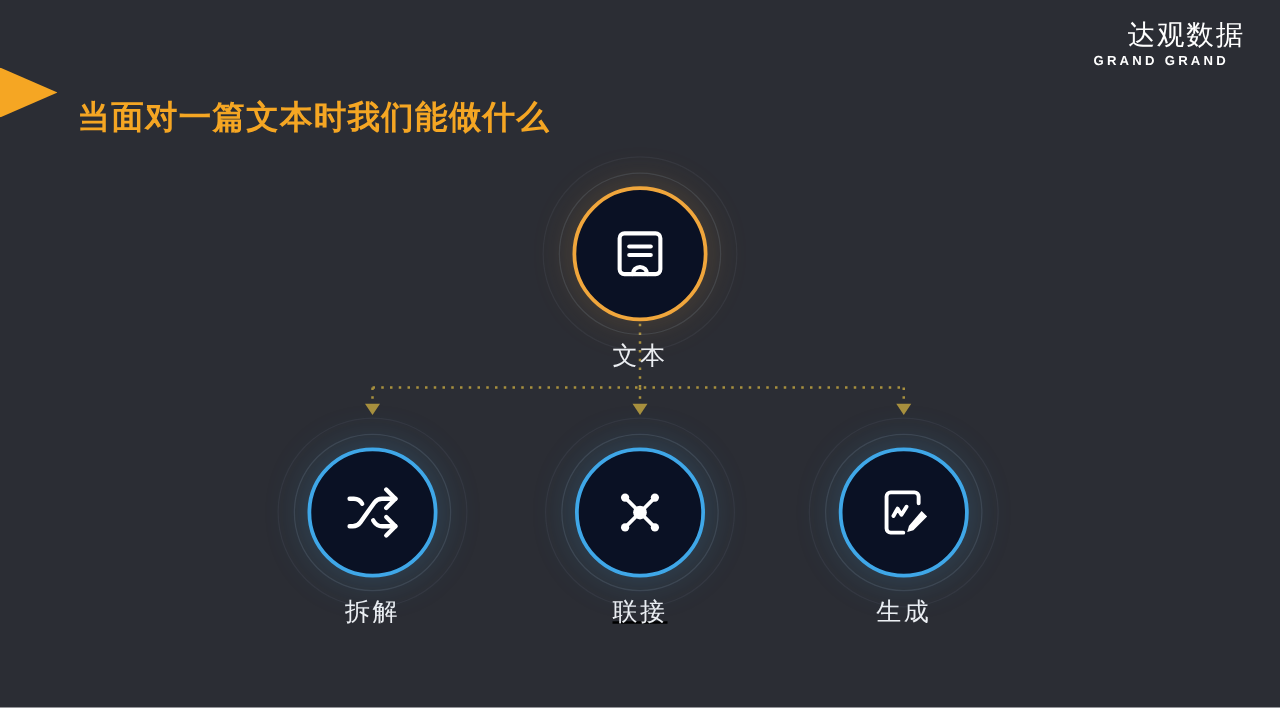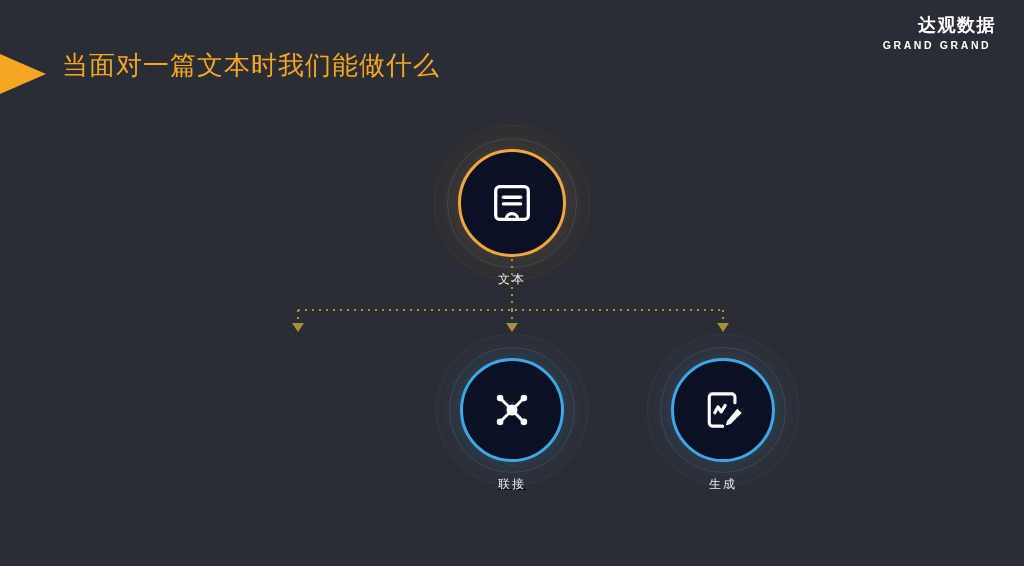--- a/index.html
+++ b/index.html
@@ -14,29 +14,29 @@
   }
 
   
   .title-arrow {
     position: absolute; left: 0; top: 54px;
     width: 46px; height: 40px;
     background: var(--accent, #f5a623);
     clip-path: polygon(0 0, 100% 50%, 0 100%);
   }
   .slide-title {
-    position: absolute; left: 62px; top: 48px;
-    font-size: 26px; font-weight: normal;
+    position: absolute; left: 62px; top: 76px;
+    font-size: 26px; font-weight: bold;
     color: var(--accent, #f5a623);
     letter-spacing: 1px;
   }
 
   
   .logo { position: absolute; right: 28px; top: 16px; text-align: center; color: #ffffff; }
-  .logo-cn { font-size: 18px; font-weight: bold; letter-spacing: 1.5px; line-height: 1.1; margin-left: 40px; }
+  .logo-cn { font-size: 22px; font-weight: normal; letter-spacing: 1.5px; line-height: 1.1; margin-left: 40px; }
   .logo-en { font-size: 10.5px; font-weight: bold; letter-spacing: 2.6px; margin-top: 3px; }
 
   
   .connector-svg { position: absolute; left: 0; top: 0; pointer-events: none; }
 
   
   .node {
     position: absolute; width: 160px;
     display: flex; flex-direction: column; align-items: center;
   }
@@ -54,21 +54,21 @@
     border: 3px solid var(--root-border, #f0a63c);
     box-shadow: 0 0 34px rgba(240,166,60,0.20);
   }
   .child-circle {
     width: 104px; height: 104px;
     border: 3px solid var(--child-border, #3fa7e8);
     box-shadow: 0 0 34px rgba(63,167,232,0.25);
   }
   .node-label {
     margin-top: 14px;
-    font-size: 12px; letter-spacing: 2px;
+    font-size: 20px; letter-spacing: 2px;
     color: var(--label-text, #eceff3);
   }
 
   .node-root    { left: 432px; top: 149px; }
   .node-child-1 { left: 218px; top: 358px; }
   .node-child-2 { left: 432px; top: 358px; text-decoration: underline; }
   .node-child-3 { left: 643px; top: 358px; font-family: Liberation Mono, monospace; }
 
   .icon-svg { display: block; }
 
@@ -113,20 +113,34 @@
       <svg class="icon-svg" width="46" height="46" viewBox="0 0 24 24" fill="none" stroke="#ffffff" stroke-width="1.7" stroke-linecap="round" stroke-linejoin="round">
         <rect x="3.5" y="3.5" width="17" height="17" rx="2"></rect>
         <line x1="7.5" y1="9" x2="16.5" y2="9"></line>
         <line x1="7.5" y1="12.5" x2="16.5" y2="12.5"></line>
         <path d="M9 20.5 a3 3 0 0 1 6 0"></path>
       </svg>
     </div>
     <div class="node-label">文本</div>
   </div>
 
+  <div class="node node-child-1">
+    <div class="circle child-circle">
+      <span class="ring"></span>
+        <span class="ring2"></span>
+      <svg class="icon-svg" width="44" height="44" viewBox="0 0 24 24" fill="none" stroke="#ffffff" stroke-width="1.9" stroke-linecap="round" stroke-linejoin="round">
+        <path d="M2 18h1.4c1.3 0 2.5-.6 3.3-1.7l6.1-8.6c.8-1.1 2-1.7 3.3-1.7H22"></path>
+        <path d="m18 2 4 4-4 4"></path>
+        <path d="M2 6h1.9c1.5 0 2.9.9 3.6 2.2"></path>
+        <path d="M22 18h-5.9c-1.3 0-2.6-.7-3.3-1.8l-.5-.8"></path>
+        <path d="m18 14 4 4-4 4"></path>
+      </svg>
+    </div>
+    <div class="node-label">拆解</div>
+  </div>
 
   <div class="node node-child-2">
     <div class="circle child-circle">
       <span class="ring"></span>
         <span class="ring2"></span>
       <svg class="icon-svg" width="44" height="44" viewBox="0 0 24 24" fill="none" stroke="#ffffff" stroke-width="1.6" stroke-linecap="round">
         <line x1="12" y1="12" x2="5.5" y2="5.5"></line>
         <line x1="12" y1="12" x2="18.5" y2="5.5"></line>
         <line x1="12" y1="12" x2="5.5" y2="18.5"></line>
         <line x1="12" y1="12" x2="18.5" y2="18.5"></line>

